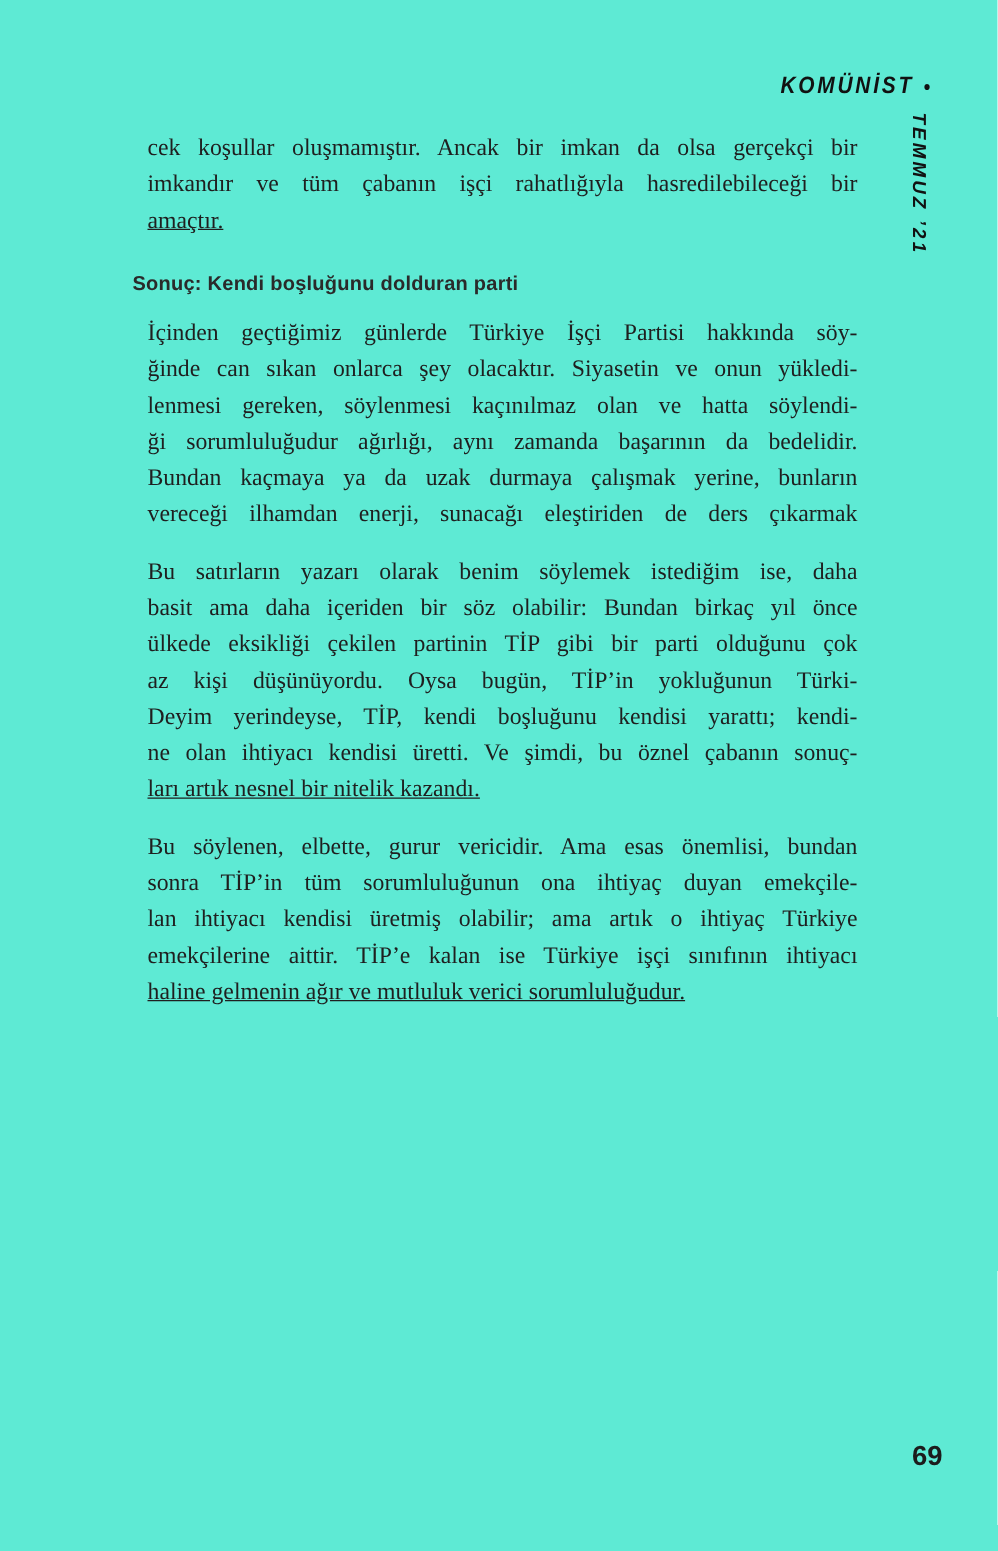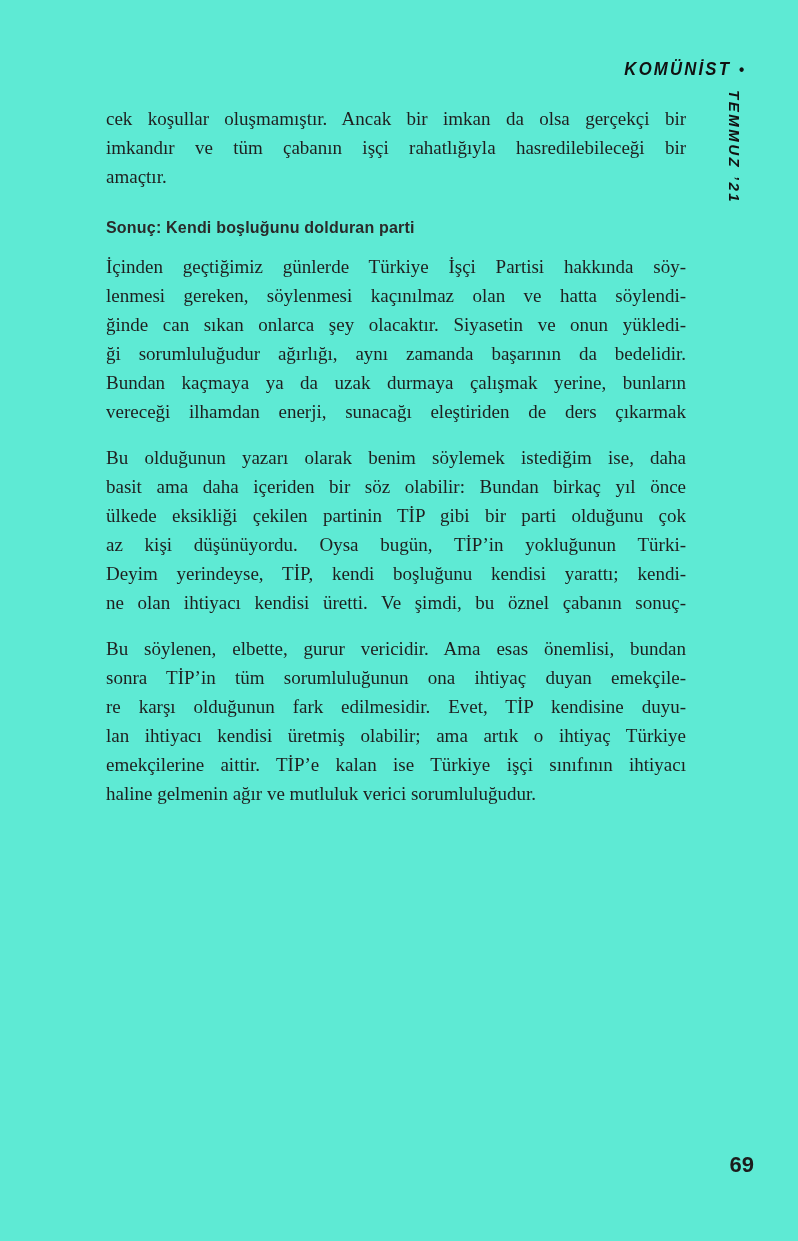--- a/index.html
+++ b/index.html
@@ -59,32 +59,33 @@
   }
 
   
   .article-body {
     position: absolute;
     left: 106px;
     top: 104px;
     width: 580px;
   }
   .paragraph {
-    margin: 0 0 17px 0;
+    margin: 0 0 17px 12px;
   }
   .line {
     font-size: 19px;
     line-height: 29px;
     text-align: justify;
     text-align-last: justify;
     white-space: normal;
     color: #1f1f1f;
   }
   .line-last {
     text-align-last: left;
+    text-decoration: underline;
   }
   .section-heading {
     margin: 23px 0 10px 0;
     font-family: "Liberation Sans", sans-serif;
     font-weight: bold;
     font-size: 16px;
     line-height: 28px;
     letter-spacing: 0.2px;
     color: #2a2a2a;
   }
@@ -115,38 +116,38 @@
 
   <div class="article-body">
       <div class="paragraph">
         <div class="line">cek koşullar oluşmamıştır. Ancak bir imkan da olsa gerçekçi bir</div>
         <div class="line">imkandır ve tüm çabanın işçi rahatlığıyla hasredilebileceği bir</div>
         <div class="line line-last">amaçtır.</div>
       </div>
       <h2 class="section-heading">Sonuç: Kendi boşluğunu dolduran parti</h2>
       <div class="paragraph">
         <div class="line">İçinden geçtiğimiz günlerde Türkiye İşçi Partisi hakkında söy-</div>
+        <div class="line">ğinde can sıkan onlarca şey olacaktır. Siyasetin ve onun yükledi-</div>
         <div class="line">lenmesi gereken, söylenmesi kaçınılmaz olan ve hatta söylendi-</div>
-        <div class="line">ğinde can sıkan onlarca şey olacaktır. Siyasetin ve onun yükledi-</div>
         <div class="line">ği sorumluluğudur ağırlığı, aynı zamanda başarının da bedelidir.</div>
         <div class="line">Bundan kaçmaya ya da uzak durmaya çalışmak yerine, bunların</div>
         <div class="line">vereceği ilhamdan enerji, sunacağı eleştiriden de ders çıkarmak</div>
       </div>
       <div class="paragraph">
-        <div class="line">Bu olduğunun yazarı olarak benim söylemek istediğim ise, daha</div>
+        <div class="line">Bu satırların yazarı olarak benim söylemek istediğim ise, daha</div>
         <div class="line">basit ama daha içeriden bir söz olabilir: Bundan birkaç yıl önce</div>
         <div class="line">ülkede eksikliği çekilen partinin TİP gibi bir parti olduğunu çok</div>
         <div class="line">az kişi düşünüyordu. Oysa bugün, TİP’in yokluğunun Türki-</div>
         <div class="line">Deyim yerindeyse, TİP, kendi boşluğunu kendisi yarattı; kendi-</div>
         <div class="line">ne olan ihtiyacı kendisi üretti. Ve şimdi, bu öznel çabanın sonuç-</div>
+        <div class="line line-last">ları artık nesnel bir nitelik kazandı.</div>
       </div>
       <div class="paragraph">
         <div class="line">Bu söylenen, elbette, gurur vericidir. Ama esas önemlisi, bundan</div>
         <div class="line">sonra TİP’in tüm sorumluluğunun ona ihtiyaç duyan emekçile-</div>
-        <div class="line">re karşı olduğunun fark edilmesidir. Evet, TİP kendisine duyu-</div>
         <div class="line">lan ihtiyacı kendisi üretmiş olabilir; ama artık o ihtiyaç Türkiye</div>
         <div class="line">emekçilerine aittir. TİP’e kalan ise Türkiye işçi sınıfının ihtiyacı</div>
         <div class="line line-last">haline gelmenin ağır ve mutluluk verici sorumluluğudur.</div>
       </div>
     </div>
 
   <div class="page-number">69</div>
 
 </div>
 

